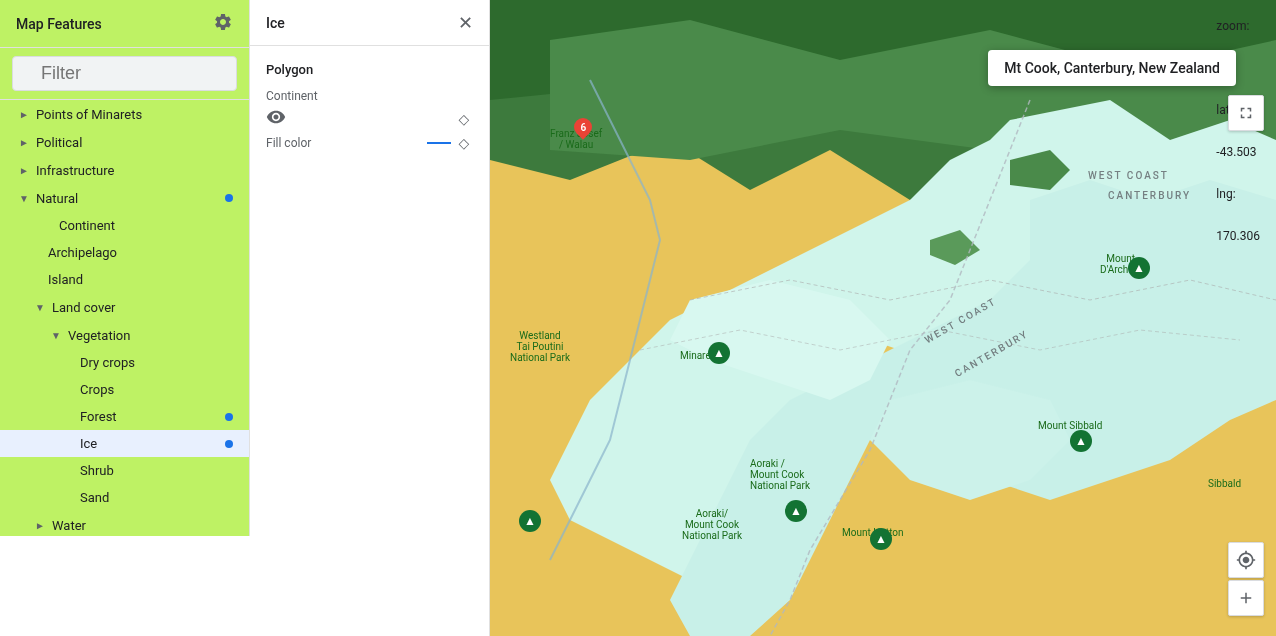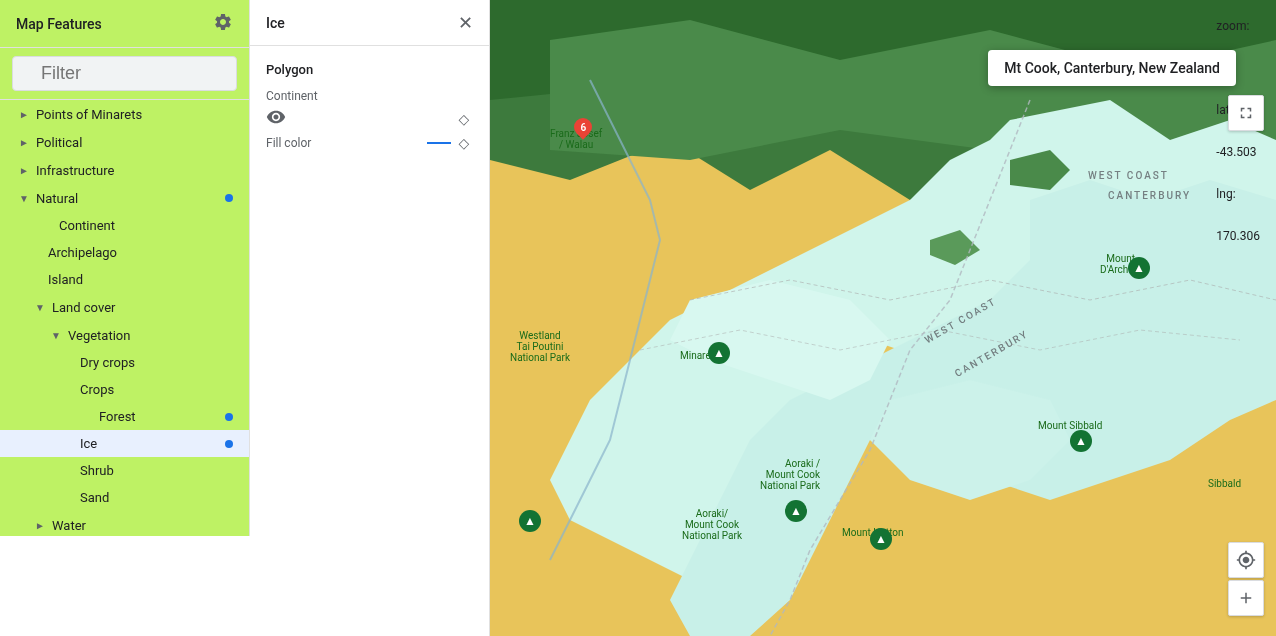--- a/index.html
+++ b/index.html
@@ -323,21 +323,21 @@
         <span class="label">Vegetation</span>
       </div>
       <div class="tree-item" style="padding-left: 64px;">
         <span style="width: 16px; display: inline-block;"></span>
         <span class="label">Dry crops</span>
       </div>
       <div class="tree-item" style="padding-left: 64px;">
         <span style="width: 16px; display: inline-block;"></span>
         <span class="label">Crops</span>
       </div>
-      <div class="tree-item" style="padding-left: 83px;">
+      <div class="tree-item" style="padding-left: 64px;">
         <span style="width: 16px; display: inline-block;"></span>
         <span class="label">Forest</span>
         <span class="dot"></span>
       </div>
       <div class="tree-item active" style="padding-left: 64px;">
         <span style="width: 16px; display: inline-block;"></span>
         <span class="label">Ice</span>
         <span class="dot"></span>
       </div>
       <div class="tree-item" style="padding-left: 64px;">
@@ -444,21 +444,21 @@
   <div class="map-marker" style="top: 528px; left: 380px;">
     <span>▲</span>
   </div>
 
   <div class="map-label-place" style="top: 128px; left: 60px; font-size:10px;">Franz Josef<br>/ Walau</div>
   <div class="map-label-place" style="top: 330px; left: 20px; font-size:10px; text-align:center;">Westland<br>Tai Poutini<br>National Park</div>
   <div class="map-label-place" style="top: 350px; left: 190px; font-size:10px;">Minarets</div>
   <div class="map-label-place" style="top: 253px; left: 610px; font-size:10px; text-align:center;">Mount<br>D'Archiac</div>
   <div class="map-label-place" style="top: 420px; left: 548px; font-size:10px;">Mount Sibbald</div>
   <div class="map-label-place" style="top: 478px; left: 718px; font-size:10px;">Sibbald</div>
-  <div class="map-label-place" style="top: 458px; left: 270px; font-size:10px; text-align:right;">Aoraki /<br>Mount Cook<br>National Park</div>
+  <div class="map-label-place" style="top: 458px; left: 260px; font-size:10px; text-align:left;">Aoraki /<br>Mount Cook<br>National Park</div>
   <div class="map-label-place" style="top: 508px; left: 192px; font-size:10px; text-align:center;">Aoraki/<br>Mount Cook<br>National Park</div>
   <div class="map-label-place" style="top: 527px; left: 352px; font-size:10px;">Mount Hutton</div>
 
   <div class="map-label-region" style="top: 170px; left: 598px;">WEST COAST</div>
   <div class="map-label-region" style="top: 190px; left: 618px;">CANTERBURY</div>
   <div class="map-label-region" style="top: 315px; left: 430px; transform: rotate(-30deg);">WEST COAST</div>
   <div class="map-label-region" style="top: 348px; left: 460px; transform: rotate(-30deg);">CANTERBURY</div>
 
   <div class="map-controls">
     <div class="map-btn">

